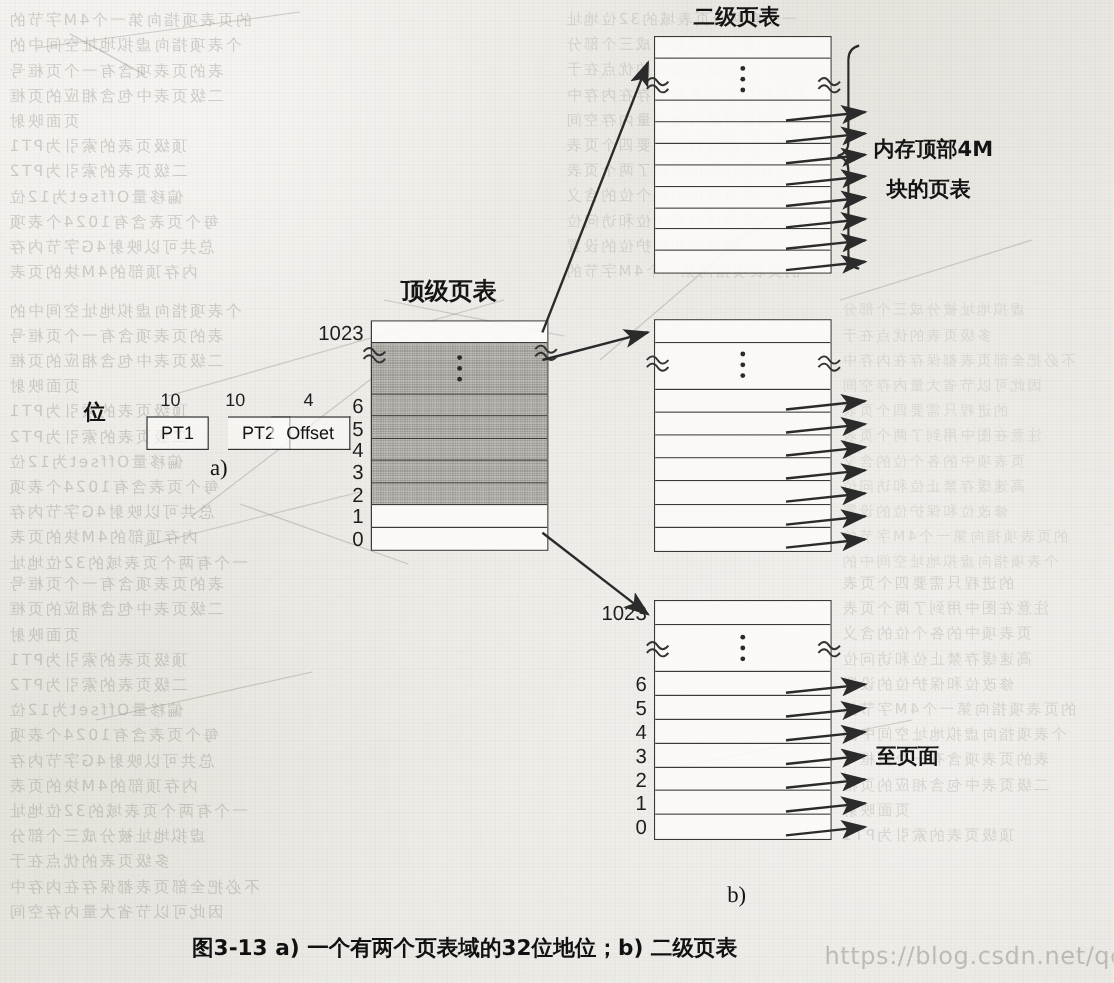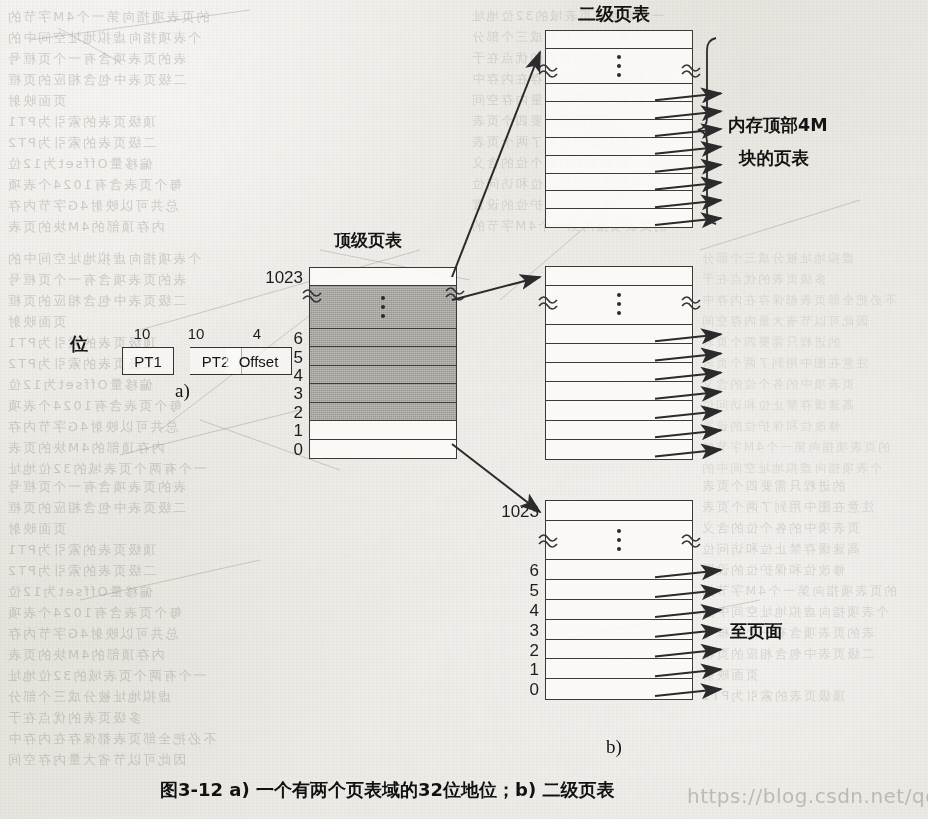--- a/index.html
+++ b/index.html
@@ -48,21 +48,21 @@
     position:absolute;text-align:right;
     font-family:"Liberation Sans","DejaVu Sans",sans-serif;
     font-size:17px;color:#1d1d1d;line-height:1;
   }
   .vdots{
     position:absolute;width:4px;height:4px;border-radius:50%;background:#2a2a2a;
   }
   .cap{
     position:absolute;white-space:nowrap;
     font-family:"DejaVu Sans","Liberation Sans",sans-serif;
-    font-weight:bold;font-size:17px;color:#141414;
+    font-weight:bold;font-size:20px;color:#141414;
   }
   .lbl{
     position:absolute;white-space:nowrap;
     font-family:"DejaVu Sans","Liberation Sans",sans-serif;
     font-weight:bold;font-size:17.5px;color:#141414;line-height:27px;
   }
   .num{
     position:absolute;white-space:nowrap;text-align:center;
     font-family:"Liberation Sans","DejaVu Sans",sans-serif;
     font-size:15px;color:#1d1d1d;
@@ -361,15 +361,15 @@
     <path d="M655,597.1 L721,590.1" stroke="#2b2b2b" stroke-width="2" fill="none" marker-end="url(#ah2)"></path>
     <path d="M655,616.9 L721,609.9" stroke="#2b2b2b" stroke-width="2" fill="none" marker-end="url(#ah2)"></path>
     <path d="M655,636.6999999999999 L721,629.6999999999999" stroke="#2b2b2b" stroke-width="2" fill="none" marker-end="url(#ah2)"></path>
     <path d="M655,656.5 L721,649.5" stroke="#2b2b2b" stroke-width="2" fill="none" marker-end="url(#ah2)"></path>
     <path d="M655,676.3 L721,669.3" stroke="#2b2b2b" stroke-width="2" fill="none" marker-end="url(#ah2)"></path>
     <path d="M655,696.1 L721,689.1" stroke="#2b2b2b" stroke-width="2" fill="none" marker-end="url(#ah2)"></path>
   </svg>
 
 <div class="ital" style="left:606px;top:736px;">b)</div>
 
-<div class="figcaption" style="left:160px;top:778px;">图3-12  a) 一个有两个页表域的32位地位；b) 二级页表</div>
+<div class="figcaption" style="left:160px;top:778px;">图3-13  a) 一个有两个页表域的32位地位；b) 二级页表</div>
 
 <div class="watermark" style="left:687px;top:784px;">https://blog.csdn.net/qq_21125183</div>
 
 </body></html>

